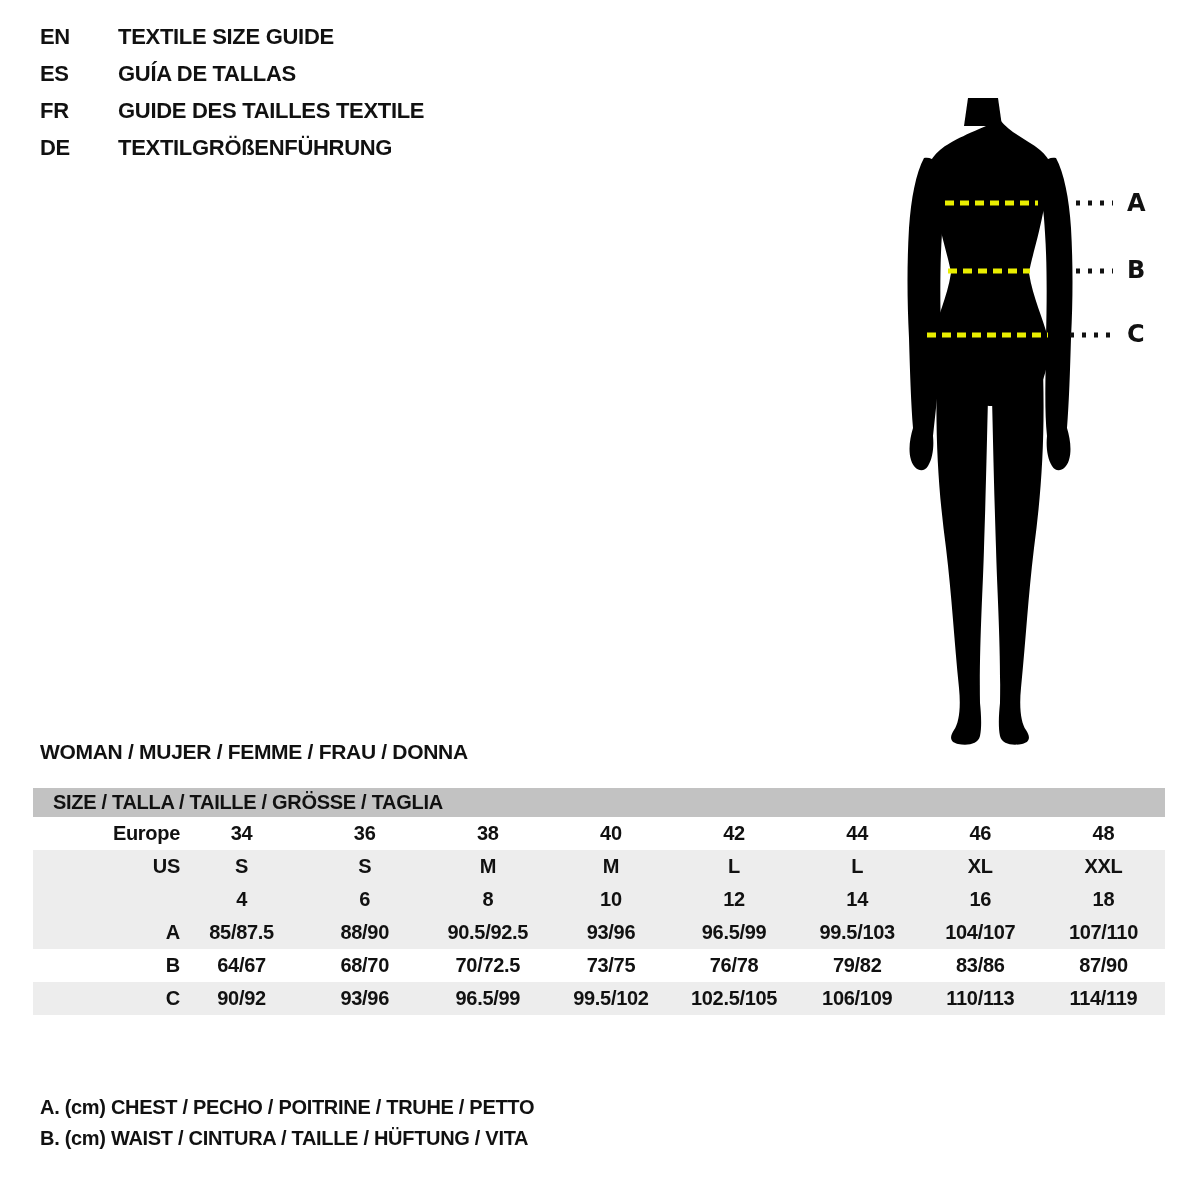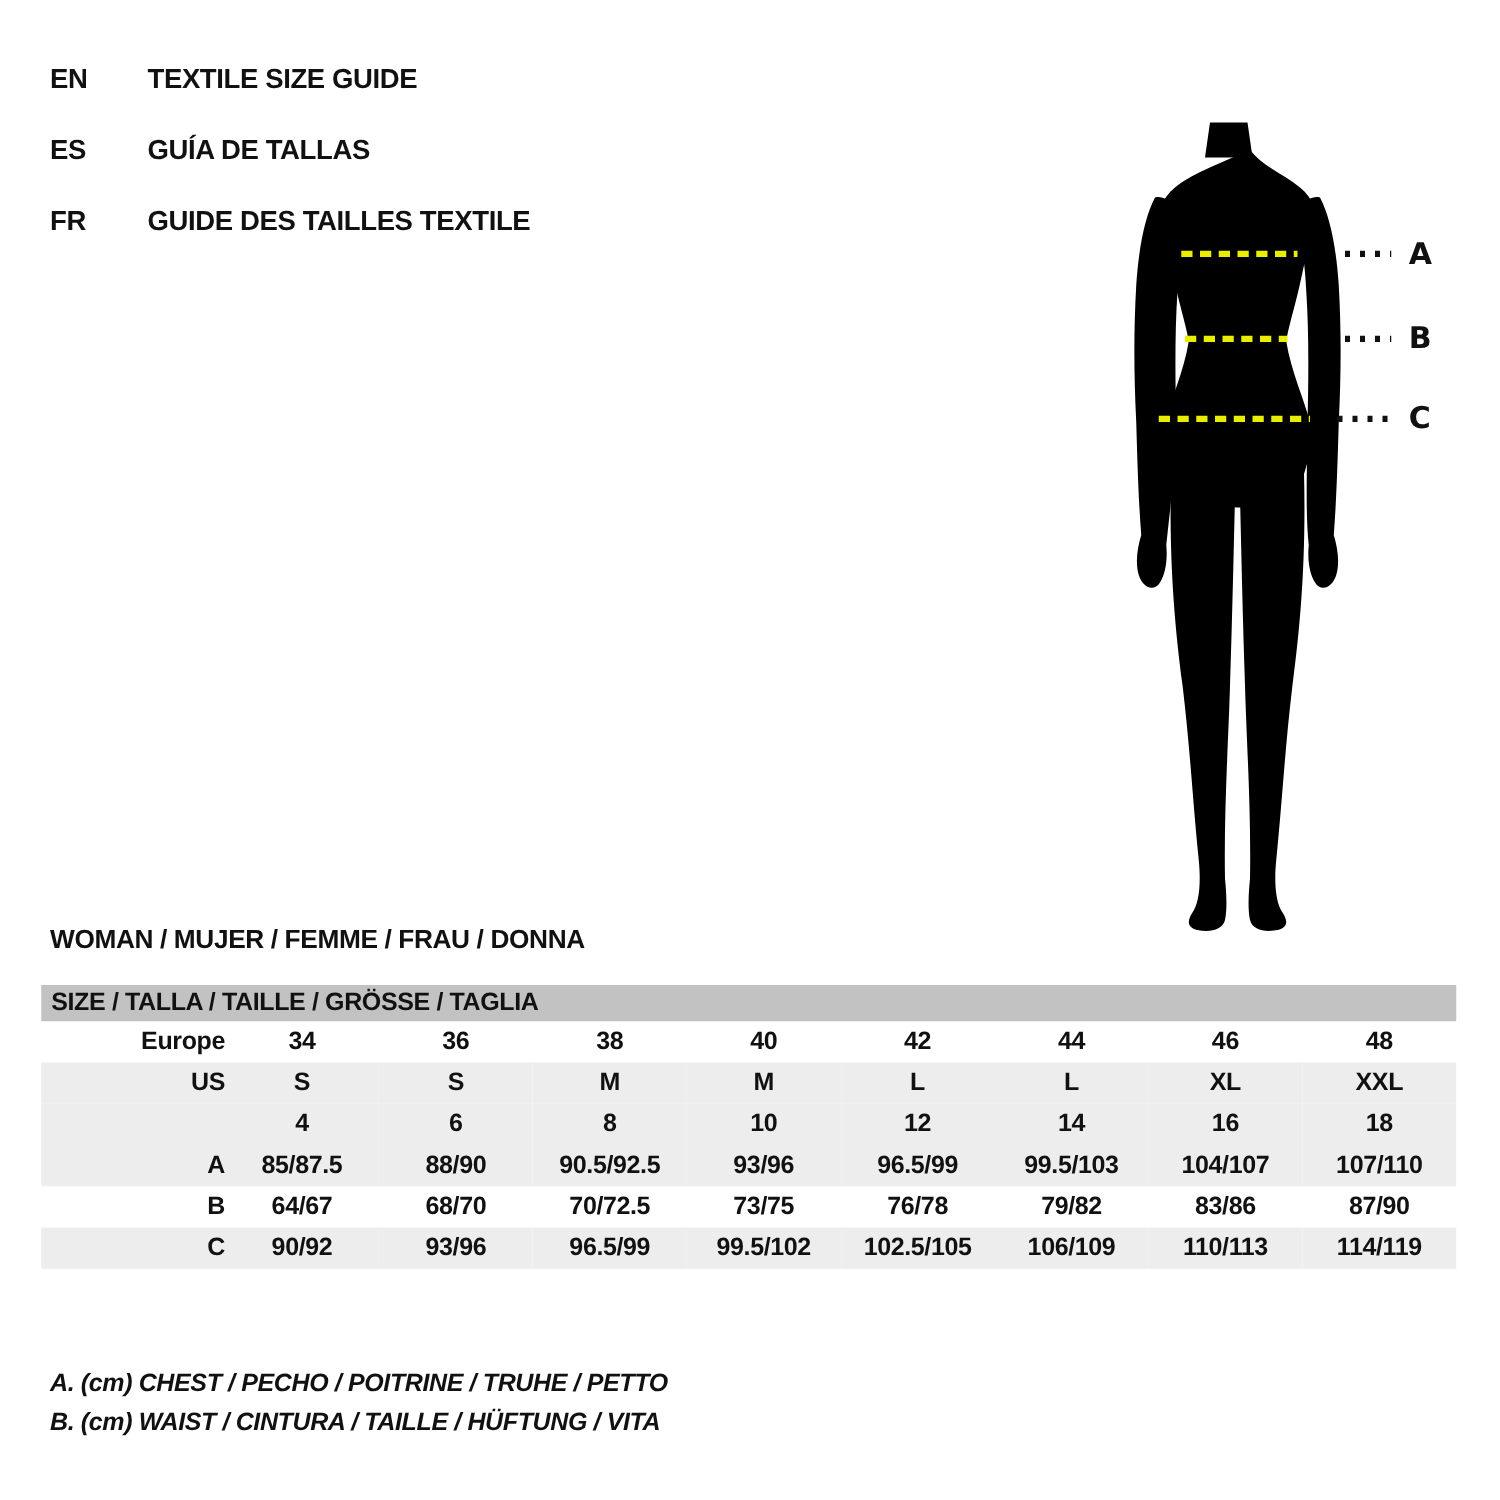--- a/index.html
+++ b/index.html
@@ -5,21 +5,21 @@
   html, body { margin:0; padding:0; }
   body {
     width:1200px; height:1200px; position:relative;
     background:#ffffff; color:#111111;
     font-family:"Liberation Sans", sans-serif;
     overflow:hidden;
   }
 
   
   .lang-list { position:absolute; left:40px; top:24px; }
-  .lang-row { display:flex; align-items:center; height:37px;margin-top:20px; }
+  .lang-row { display:flex; height:37px; }
   .lang-code {
     width:78px; font-size:22px; font-weight:bold; letter-spacing:-0.3px;
   }
   .lang-label {
     font-size:22px; font-weight:bold; letter-spacing:-0.3px; white-space:nowrap;
   }
 
   
   .figure { position:absolute; left:880px; top:8px; width:240px; height:745px; }
   .figure svg { display:block; width:240px; height:745px; }
@@ -36,58 +36,62 @@
   .section-title {
     position:absolute; left:40px; top:740px;
     font-size:21px; font-weight:bold; letter-spacing:-0.3px; white-space:nowrap;
   }
 
   
   .table-wrap { position:absolute; left:33px; top:788px; width:1132px; }
   .table-header-bar {
     height:29px; line-height:29px; background:#c2c2c2;
     font-size:20px; font-weight:bold; letter-spacing:-0.3px;
-    padding-left:8px; box-sizing:border-box;
+    padding-left:20px; box-sizing:border-box;
   }
   table.size-table {
     width:100%; border-collapse:collapse; table-layout:fixed;
   }
   table.size-table td {
     height:33px; padding:0; text-align:center;
     font-size:20px; font-weight:bold; letter-spacing:-0.3px;
     vertical-align:middle; white-space:nowrap;
   }
   table.size-table td.row-label { text-align:right; padding-left:8px; }
   table.size-table col.label-col { width:147px; }
   table.size-table tr.shaded { background:#ededed; }
 
   
   .legend { position:absolute; left:40px; top:1092px; }
   .legend-line {
     height:31px; line-height:31px;
-    font-size:20px; font-weight:bold; letter-spacing:-0.3px; white-space:nowrap;font-style:italic;
+    font-size:20px; font-weight:bold; letter-spacing:-0.3px; white-space:nowrap;
   }
 </style>
 </head>
 <body>
 
 <div class="page">
 
   <div class="lang-list">
     <div class="lang-row">
       <span class="lang-code">EN</span>
       <span class="lang-label">TEXTILE SIZE GUIDE</span>
     </div>
     <div class="lang-row">
       <span class="lang-code">ES</span>
       <span class="lang-label">GUÍA DE TALLAS</span>
     </div>
     <div class="lang-row">
       <span class="lang-code">FR</span>
       <span class="lang-label">GUIDE DES TAILLES TEXTILE</span>
+    </div>
+    <div class="lang-row">
+      <span class="lang-code">DE</span>
+      <span class="lang-label">TEXTILGRÖßENFÜHRUNG</span>
     </div>
   </div>
 
   <div class="figure">
     <svg viewBox="0 0 240 745" aria-hidden="true">
 
       <path fill="#000" d="
         M 103 6
         C 123 6 138 22 139 45
         C 140 68 133 86 122 97

